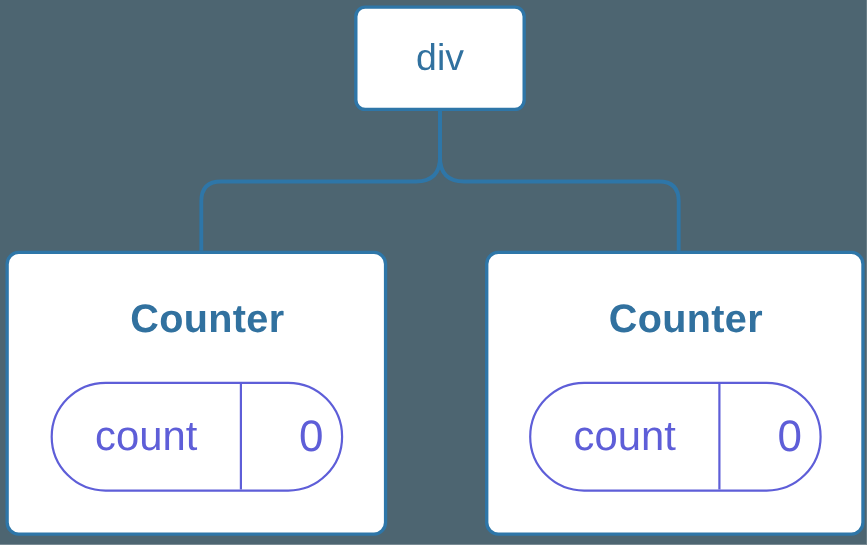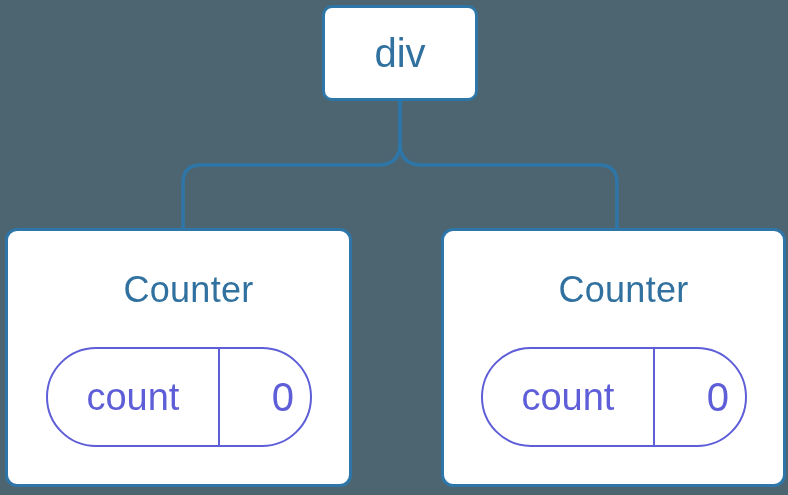--- a/index.html
+++ b/index.html
@@ -34,21 +34,21 @@
     height: 96px;
     box-sizing: border-box;
     background: var(--fill, #ffffff);
     border: 3px solid var(--line, #2e76a8);
     border-radius: 10px;
     display: flex;
     align-items: center;
     justify-content: center;
   }
   .node-root-label {
-    font-size: 40px;
+    font-size: 34px;
     font-weight: 500;
     color: var(--label, #31719f);
   }
   .card {
     position: absolute;
     top: 228px;
     height: 259px;
     box-sizing: border-box;
     background: var(--fill, #ffffff);
     border: 3px solid var(--line, #2e76a8);
@@ -56,21 +56,21 @@
     display: flex;
     flex-direction: column;
     align-items: center;
   }
   .card-left  { left: 5px;   width: 347px; }
   .card-right { left: 441px; width: 345px; }
   .card-title {
     margin-top: 41px;
     font-size: 36px;
     line-height: 1;
-    font-weight: 400;
+    font-weight: 700;
     letter-spacing: 0.3px;
     color: var(--label, #31719f);
     margin-left: 20px;
   }
   .pill {
     margin-top: 39px;
     width: 266px;
     height: 100px;
     box-sizing: border-box;
     border: 2.5px solid var(--accent, #5e5ed8);

